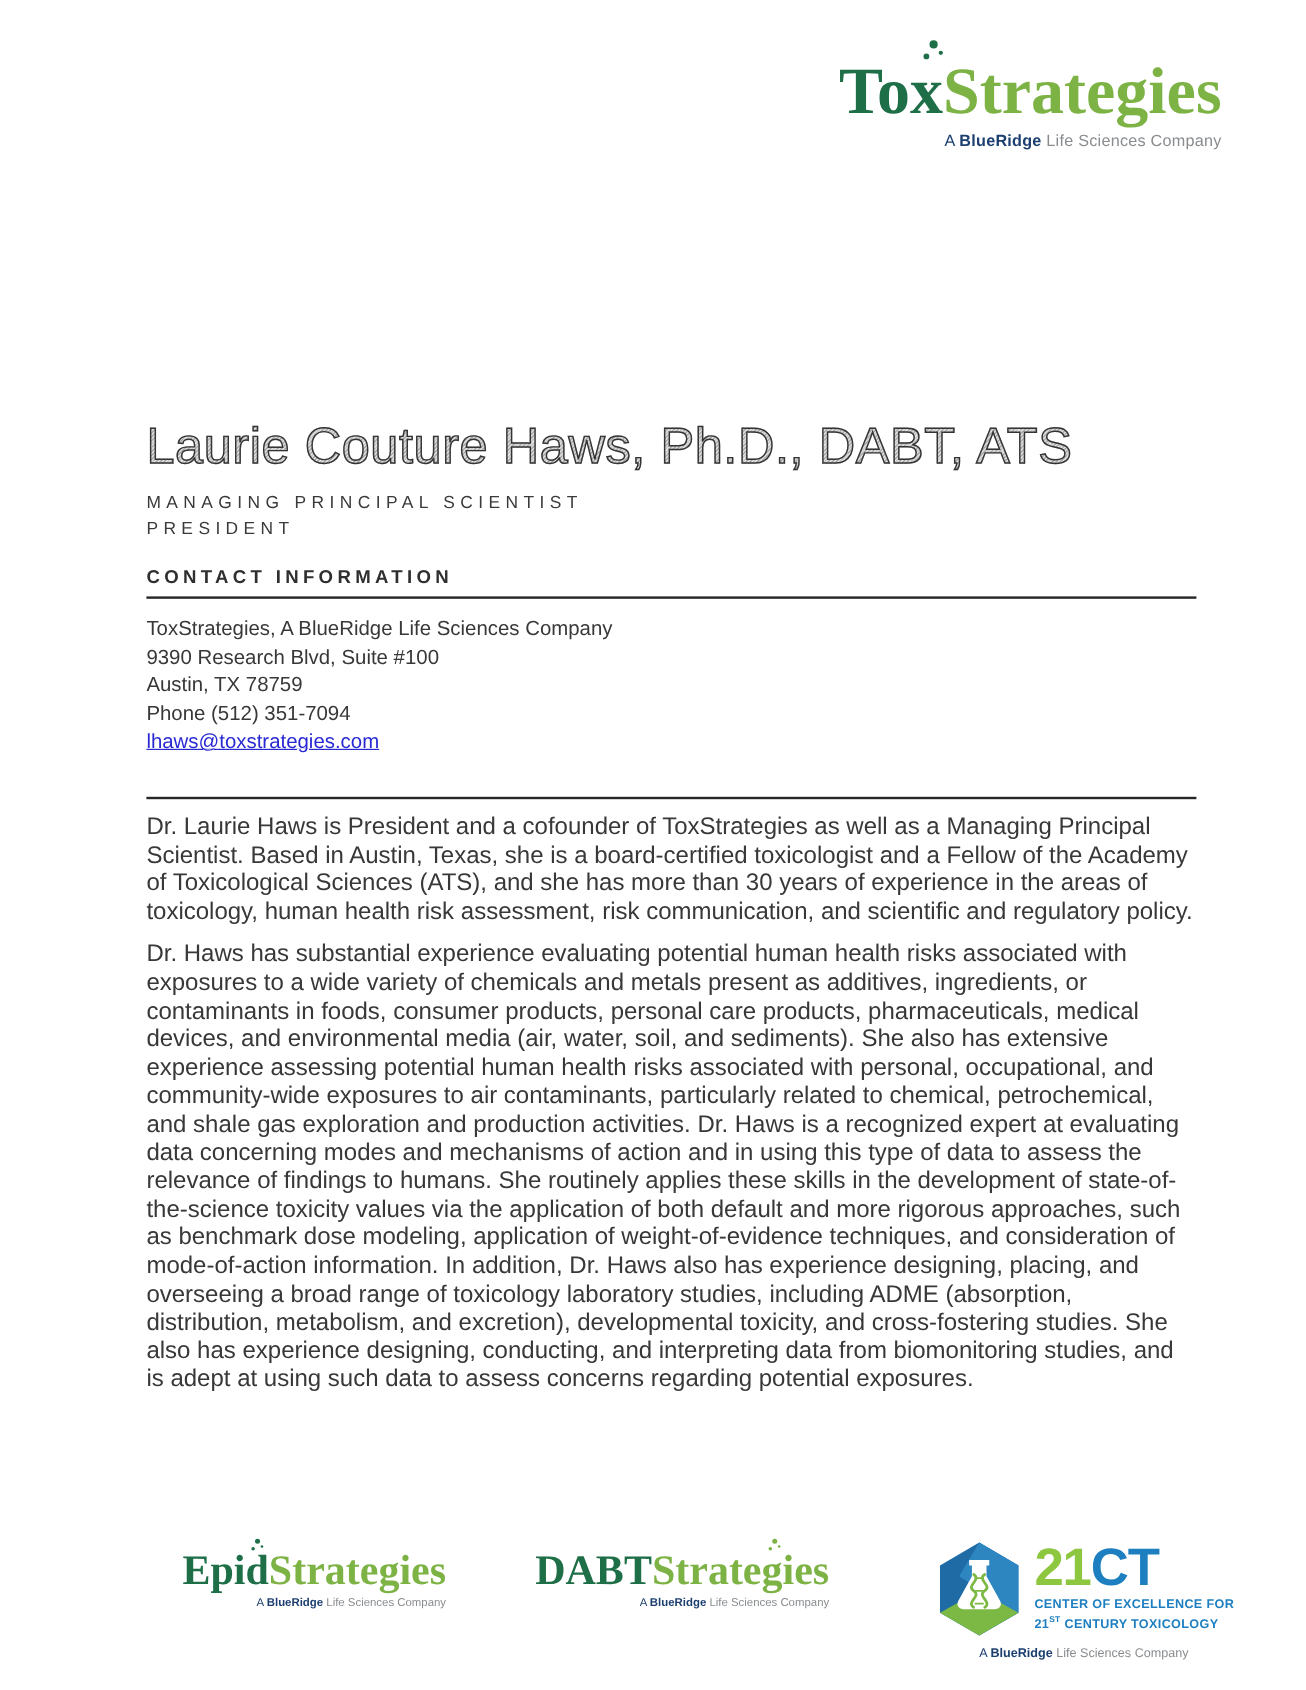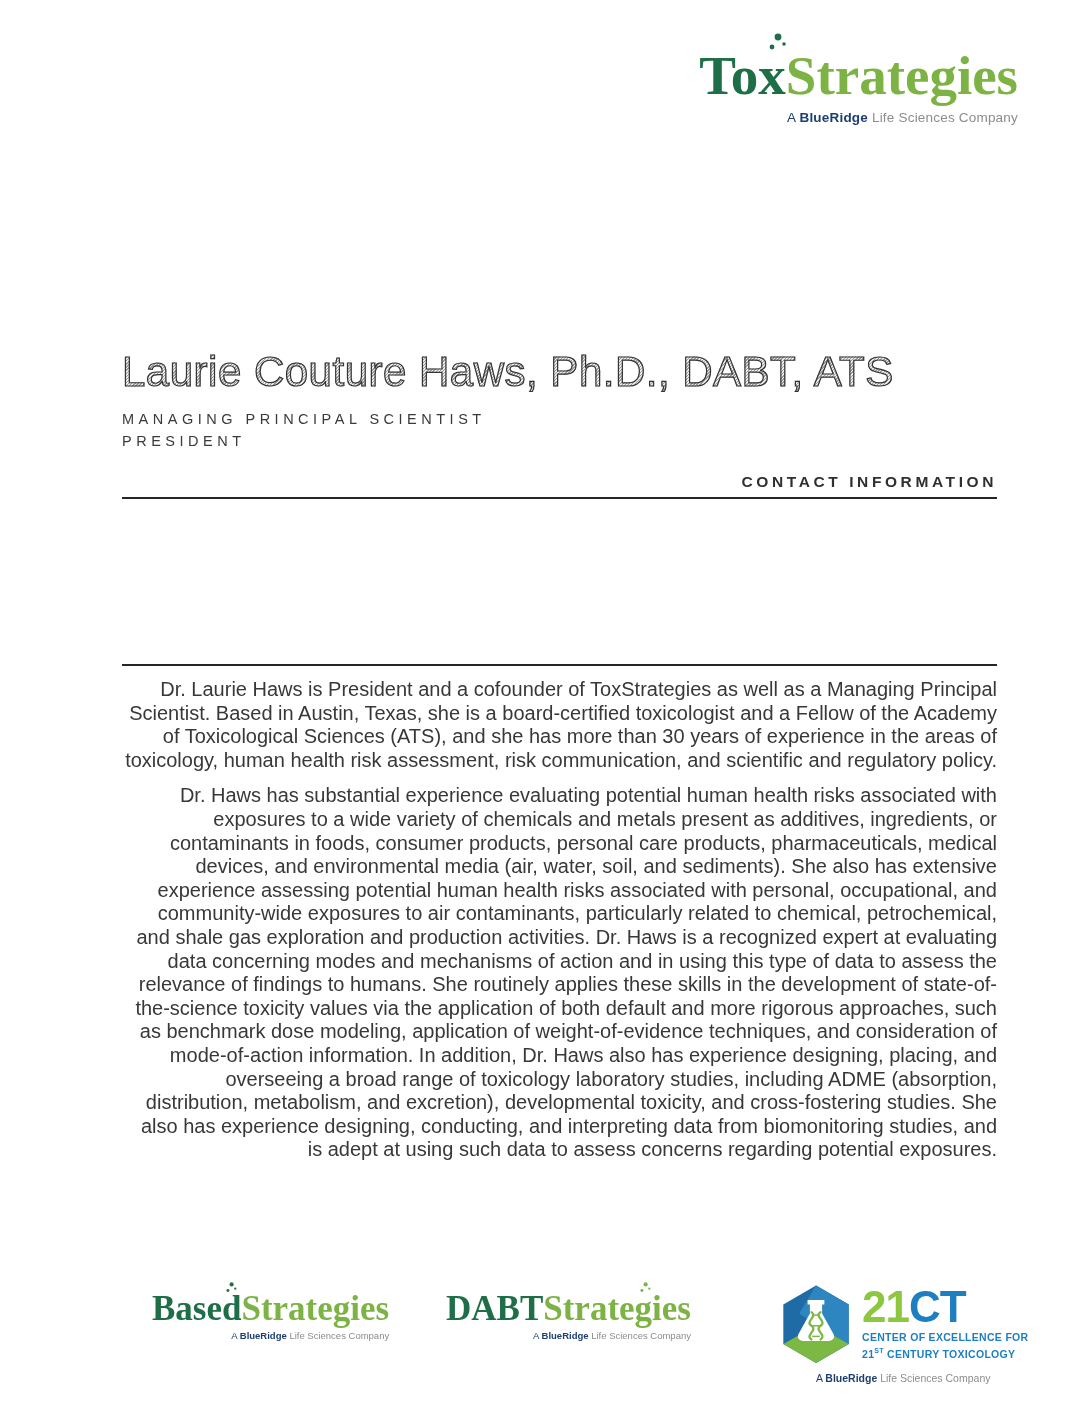--- a/index.html
+++ b/index.html
@@ -43,21 +43,21 @@
     .person-name{
       background:repeating-linear-gradient(135deg,#9c9c9c 0 1px,#ececec 1px 2.2px);
       -webkit-background-clip:text;
       color:transparent;
       -webkit-text-stroke:1.2px #343434;
     }
   }
   .person-roles{margin-top:13px;font-size:14.5px;letter-spacing:4.5px;line-height:22px;color:#3a3a3a;}
 
   
-  .section{position:absolute;left:122px;width:875px;text-align:right;}
+  .section{position:absolute;left:122px;width:875px;}
   .section-contact{top:473px;}
   .section-profile{top:658px;}
   .section-head{font-size:15.5px;font-weight:bold;letter-spacing:3.6px;color:#2f2f2f;}
   .section-rule{border:none;border-top:2px solid var(--rule);margin:6px 0 0 0;}
   .contact-body{margin-top:13px;font-size:17px;line-height:23.6px;}
   .email-link{color:var(--link-blue);text-decoration:underline;cursor:pointer;}
   .profile-body{margin-top:12px;}
   .profile-body p{margin:0 0 12px 0;font-size:20px;line-height:23.6px;color:var(--ink);}
 
   
@@ -110,35 +110,42 @@
     <h1 class="person-name">Laurie Couture Haws, Ph.D., DABT, ATS</h1>
     <div class="person-roles">
       <div>MANAGING PRINCIPAL SCIENTIST</div>
       <div>PRESIDENT</div>
     </div>
   </div>
 
   <div class="section section-contact">
     <div class="section-head">CONTACT INFORMATION</div>
     <hr class="section-rule">
+    <div class="contact-body">
+      <div>ToxStrategies, A BlueRidge Life Sciences Company</div>
+      <div>9390 Research Blvd, Suite #100</div>
+      <div>Austin, TX 78759</div>
+      <div>Phone (512) 351-7094</div>
+      <div><a class="email-link">lhaws@toxstrategies.com</a></div>
+    </div>
   </div>
 
   <div class="section section-profile">
     <hr class="section-rule">
     <div class="profile-body">
       <p>Dr. Laurie Haws is President and a cofounder of ToxStrategies as well as a Managing Principal Scientist. Based in Austin, Texas, she is a board-certified toxicologist and a Fellow of the Academy of Toxicological Sciences (ATS), and she has more than 30 years of experience in the areas of toxicology, human health risk assessment, risk communication, and scientific and regulatory policy.</p>
       <p>Dr. Haws has substantial experience evaluating potential human health risks associated with exposures to a wide variety of chemicals and metals present as additives, ingredients, or contaminants in foods, consumer products, personal care products, pharmaceuticals, medical devices, and environmental media (air, water, soil, and sediments). She also has extensive experience assessing potential human health risks associated with personal, occupational, and community-wide exposures to air contaminants, particularly related to chemical, petrochemical, and shale gas exploration and production activities. Dr. Haws is a recognized expert at evaluating data concerning modes and mechanisms of action and in using this type of data to assess the relevance of findings to humans. She routinely applies these skills in the development of state-of-the-science toxicity values via the application of both default and more rigorous approaches, such as benchmark dose modeling, application of weight-of-evidence techniques, and consideration of mode-of-action information. In addition, Dr. Haws also has experience designing, placing, and overseeing a broad range of toxicology laboratory studies, including ADME (absorption, distribution, metabolism, and excretion), developmental toxicity, and cross-fostering studies. She also has experience designing, conducting, and interpreting data from biomonitoring studies, and is adept at using such data to assess concerns regarding potential exposures.</p>
     </div>
   </div>
 
   <div class="footer">
 
     <div class="mini-logo epid-logo">
       <div class="mini-words">
-        <span class="mini-word1"><span>Based</span><svg class="bubbles" viewBox="0 0 26 20">
+        <span class="mini-word1"><span>Epid</span><svg class="bubbles" viewBox="0 0 26 20">
               <circle cx="8" cy="15" r="2.4" fill="#1e6f47"></circle>
               <circle cx="14" cy="5" r="3.4" fill="#1e6f47"></circle>
               <circle cx="20" cy="12" r="1.8" fill="#1e6f47"></circle>
             </svg></span><span class="mini-word2">Strategies</span>
       </div>
       <div class="mini-tagline">
         <span class="tag-a">A </span><span class="tag-bold">BlueRidge</span><span> Life Sciences Company</span>
       </div>
     </div>
 

